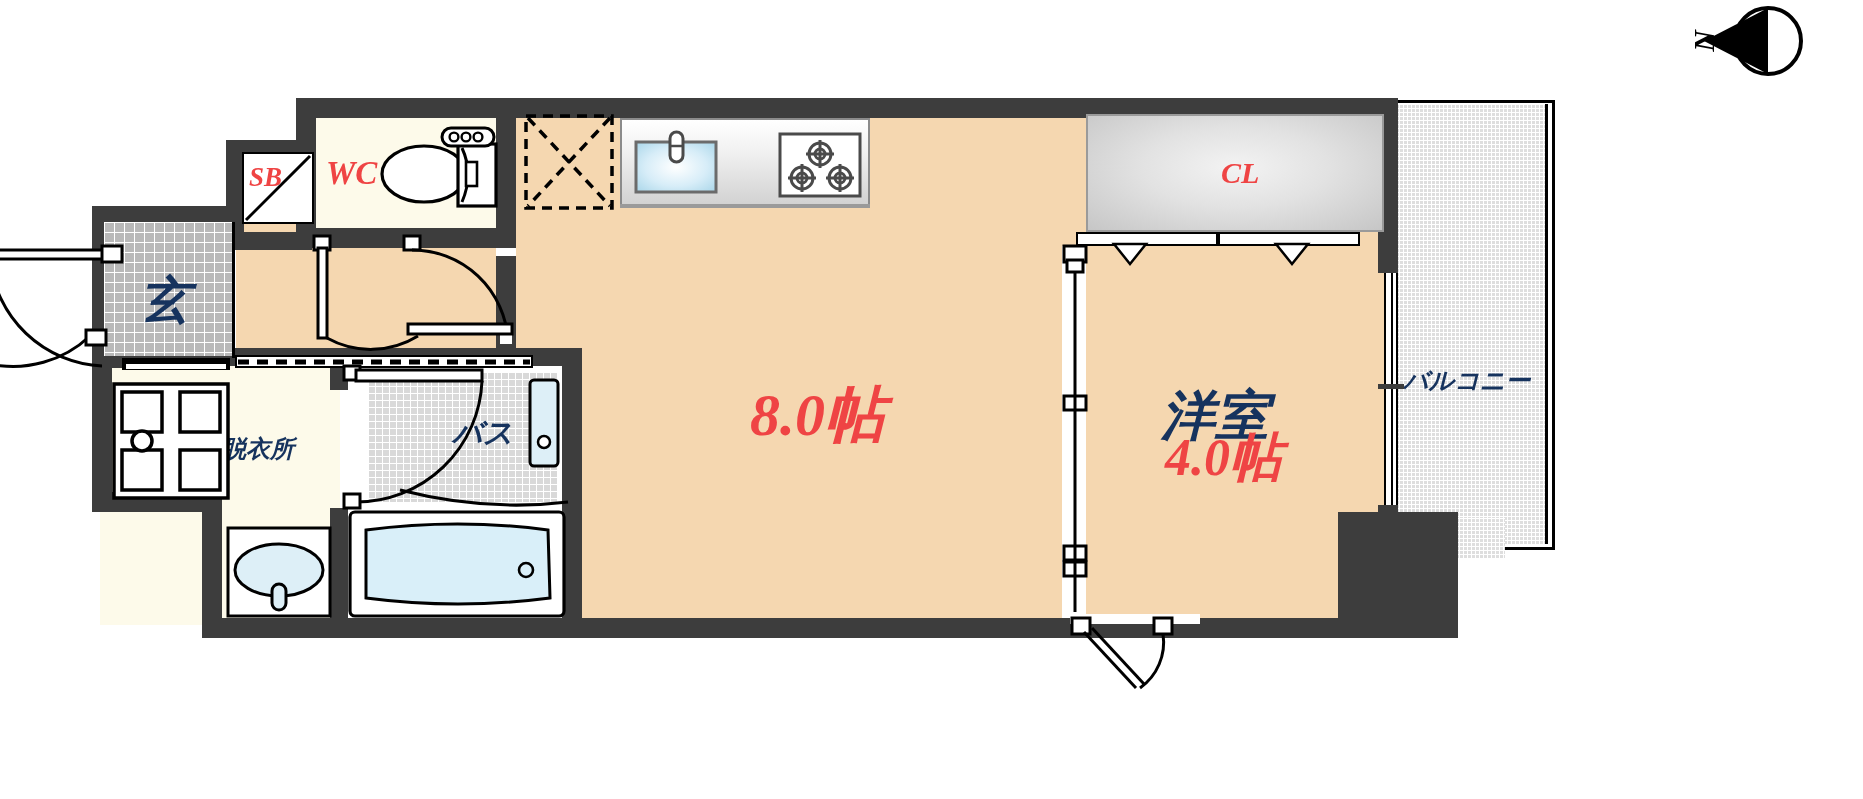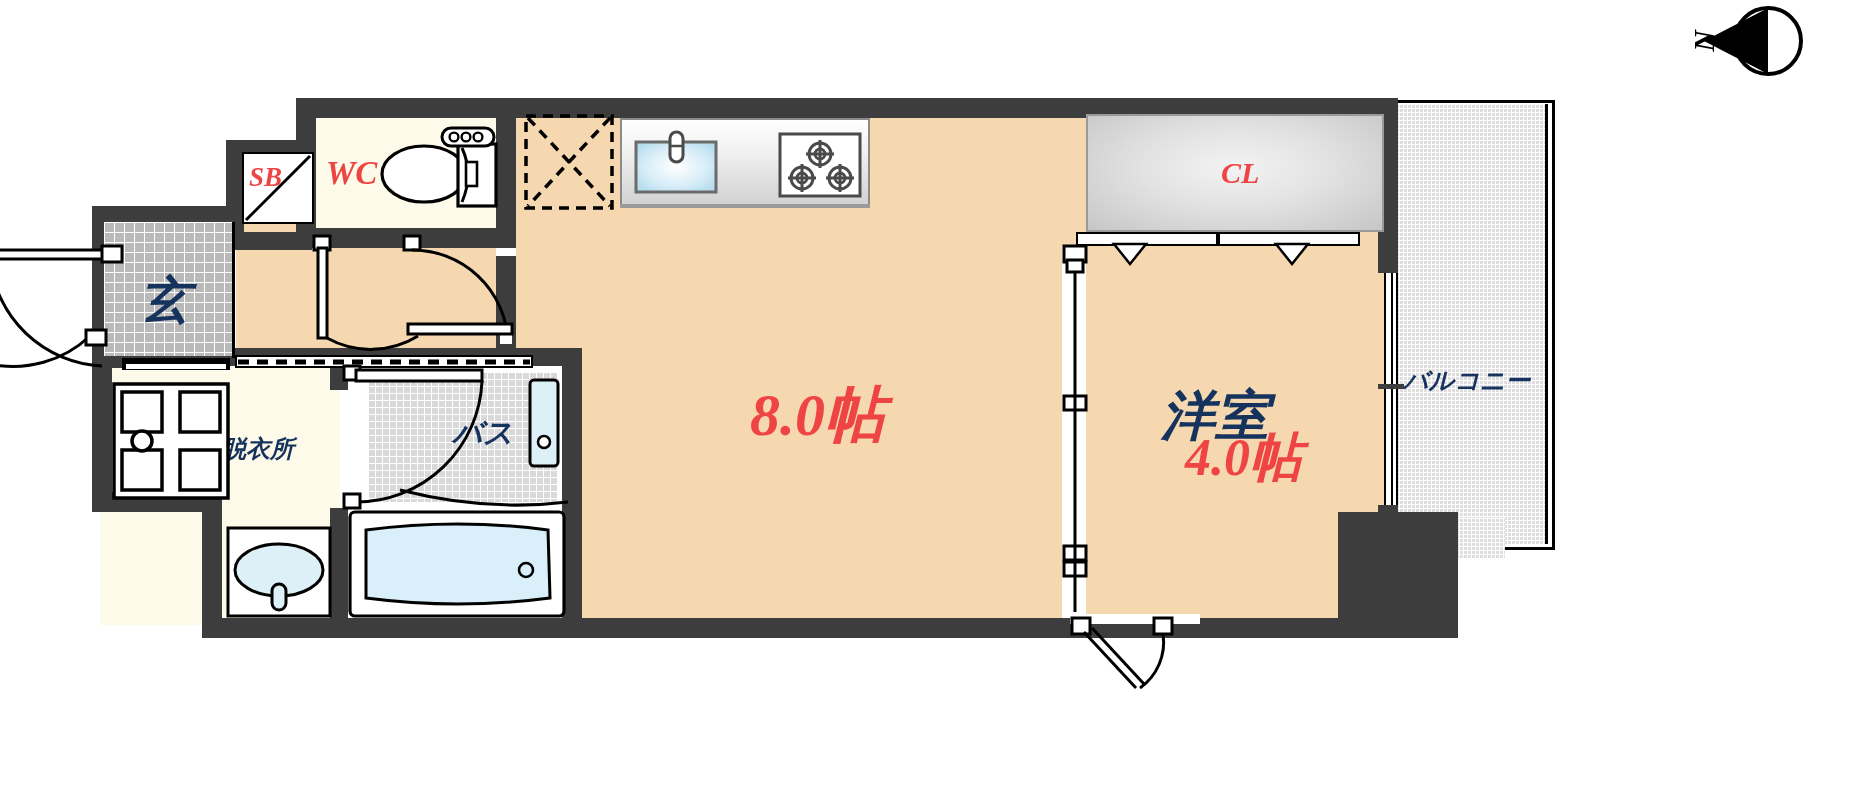--- a/index.html
+++ b/index.html
@@ -277,21 +277,21 @@
       <line x1="48" y1="46" x2="76" y2="46"></line>
         <line x1="62" y1="32" x2="62" y2="60"></line>
     </g>
   </svg>
 
   <div class="abs" style="left:620px;top:204px;width:250px;height:4px;background:#9a9a9a;"></div>
 
   <div class="abs lbl lbl-ldk2" style="left:750px;top:385px;">8.0帖</div>
 
   <div class="abs lbl-jp lbl-yo" style="left:1161px;top:345px;">洋室</div>
-  <div class="abs lbl lbl-yo2" style="left:1165px;top:432px;margin-left:20px;">4.0帖</div>
+  <div class="abs lbl lbl-yo2" style="left:1165px;top:432px;">4.0帖</div>
 
   <div class="abs grad-cl" style="left:1086px;top:114px;width:298px;height:118px;border:2px solid #9a9a9a;"></div>
   <div class="abs lbl lbl-cl" style="left:1221px;top:158px;">CL</div>
 
   <div class="abs fill-white ol" style="left:1076px;top:232px;width:142px;height:14px;"></div>
   <div class="abs fill-white ol" style="left:1218px;top:232px;width:142px;height:14px;"></div>
   <svg class="abs" style="left:1076px;top:244px;" width="290" height="24">
     <polygon points="38,0 70,0 54,20" fill="#fff" stroke="#000" stroke-width="2.5"></polygon>
     <polygon points="200,0 232,0 216,20" fill="#fff" stroke="#000" stroke-width="2.5"></polygon>
   </svg>

